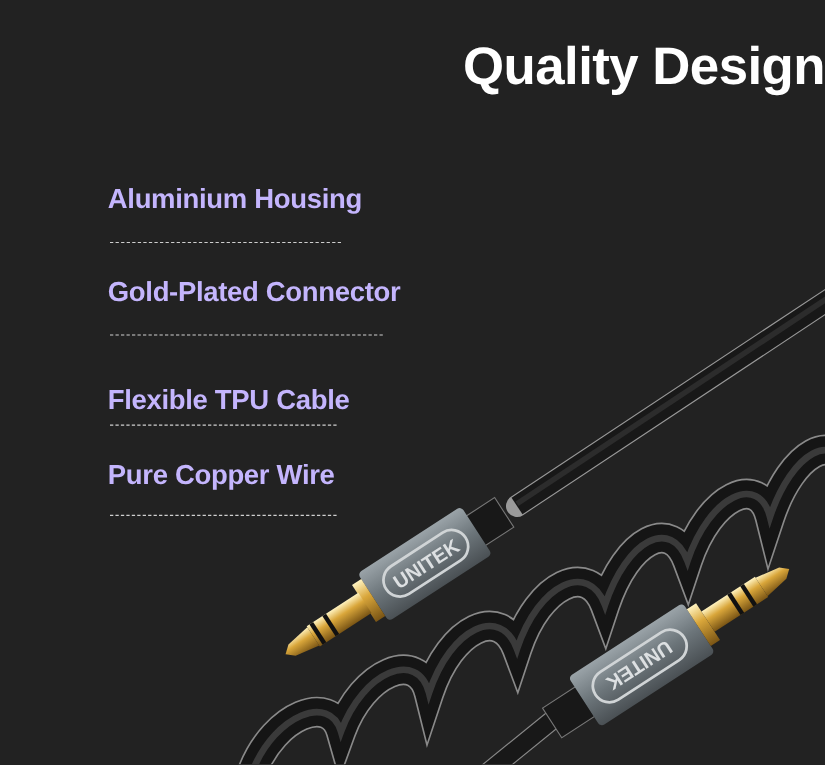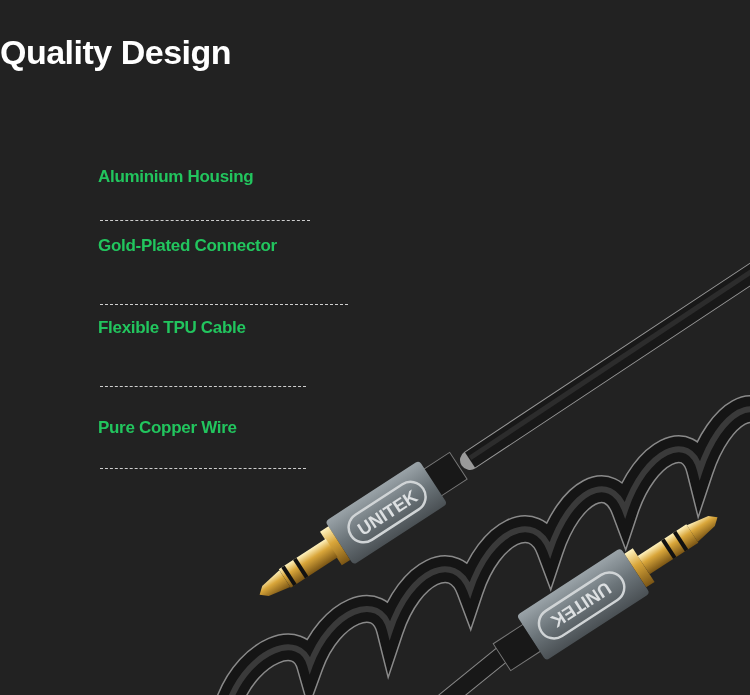--- a/index.html
+++ b/index.html
@@ -1,33 +1,33 @@
 <!DOCTYPE html>
 <html><head>
   <meta charset="utf-8">
   <style>
     html, body { margin: 0; padding: 0; }
     body { width: 750px; height: 695px; background: #222222; overflow: hidden; position: relative; font-family: "Liberation Sans", sans-serif; }
-    .title { position: absolute; top: 33px; left: 0; width: 750px; text-align: left; color: #ffffff; font-weight: bold; font-size: 34px; letter-spacing: -0.5px; }
-    .feature { position: absolute; left: 98px; color: #22c55e; font-weight: bold; font-size: 17px; letter-spacing: -0.3px; }
+    .title { position: absolute; top: 33px; left: 0; width: 750px; text-align: right; color: #ffffff; font-weight: bold; font-size: 48px; letter-spacing: -0.5px; }
+    .feature { position: absolute; left: 98px; color: #c4b5fd; font-weight: bold; font-size: 25px; letter-spacing: -0.3px; }
     .dash { position: absolute; left: 100px; height: 0; border-top: 1px dashed #cfcfcf; }
     svg.art { position: absolute; left: 0; top: 0; }
   </style>
 </head>
 <body>
 
 <div class="title">Quality Design</div>
 
 <div class="feature" style="top:167px">Aluminium Housing</div>
 <div class="dash" style="top:220px;width:210px"></div>
 
-<div class="feature" style="top:236px">Gold-Plated Connector</div>
+<div class="feature" style="top:252px">Gold-Plated Connector</div>
 <div class="dash" style="top:304px;width:248px"></div>
 
-<div class="feature" style="top:318px">Flexible TPU Cable</div>
+<div class="feature" style="top:350px">Flexible TPU Cable</div>
 <div class="dash" style="top:386px;width:206px"></div>
 
 <div class="feature" style="top:418px">Pure Copper Wire</div>
 <div class="dash" style="top:468px;width:206px"></div>
 
 <svg class="art" width="750" height="695" viewBox="0 0 750 695">
   <defs>
     <linearGradient id="gold" x1="0" y1="0" x2="0" y2="1">
       <stop offset="0" stop-color="#fff3c0"></stop>
       <stop offset="0.4" stop-color="#d9a63a"></stop>

